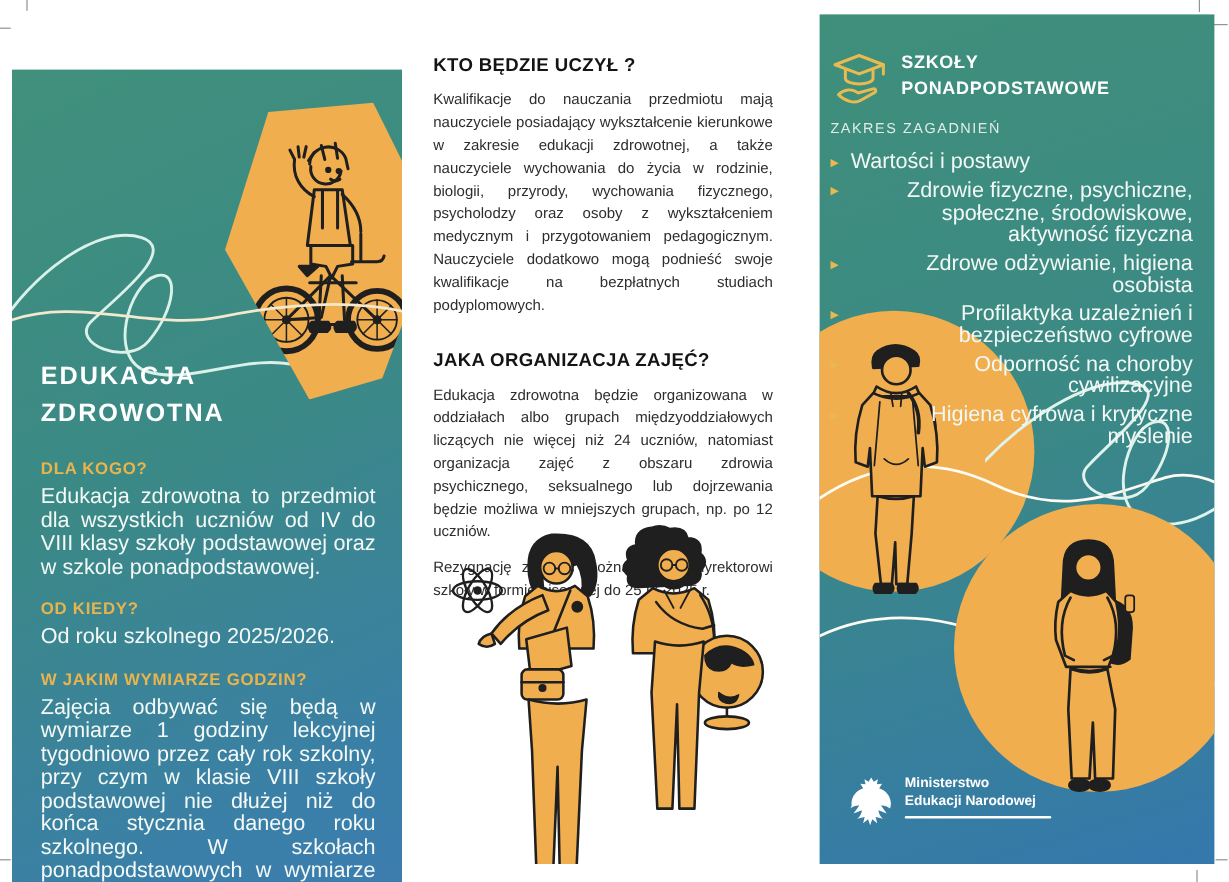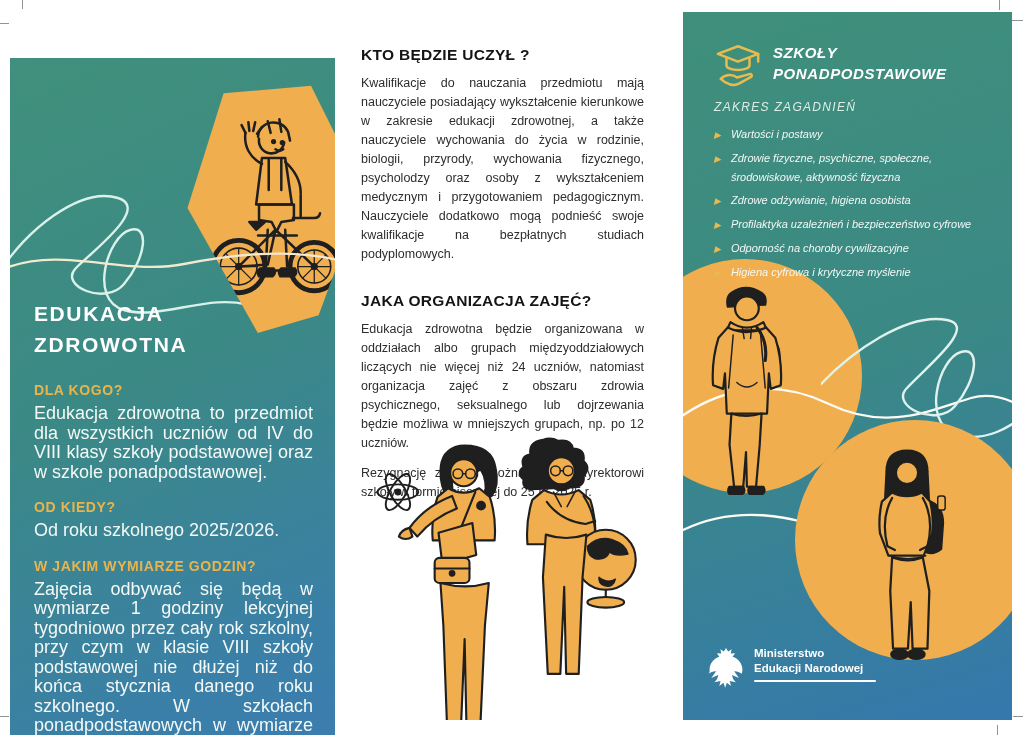--- a/index.html
+++ b/index.html
@@ -28,28 +28,28 @@
   .sec-b{font-size:18px;line-height:19.5px;text-align:justify;}
 
   
   .mid-text{position:absolute;left:26px;width:283px;top:34px;color:#2d2d2d;}
   .mid-h{font-size:15.5px;font-weight:bold;color:#141414;letter-spacing:.3px;margin:0 0 10px 0;}
   .mid-h2{margin-top:28px;}
   .mid-p{font-size:12.5px;line-height:19px;text-align:justify;margin:0 0 11px 0;}
   .teachers{position:absolute;left:32px;top:420px;}
 
   
-  .right-text{position:absolute;left:31px;right:18px;top:30px;color:#F2F8F5;z-index:6;font-style:italic;}
+  .right-text{position:absolute;left:9px;right:18px;top:30px;color:#F2F8F5;z-index:6;}
   .rp-header{display:flex;align-items:flex-start;}
   .rp-title{margin-left:11px;font-size:15px;font-weight:bold;line-height:21px;letter-spacing:.6px;color:#fff;}
   .rp-sub{margin-top:13px;font-size:12px;letter-spacing:1.3px;color:#DFEDE7;}
   .topics{list-style:none;margin:11px 0 0 0;padding:0;}
   .topics li{display:flex;margin:0 0 5px 0;}
   .tri{flex:0 0 auto;color:#E9B94F;font-size:9px;line-height:18px;margin-right:10px;margin-top:1px;}
-  .topic-label{font-size:11px;line-height:18.5px;}
+  .topic-label{font-size:18px;line-height:18.5px;text-align:right;}
   .circle{position:absolute;border-radius:50%;background:#F0AE4E;}
   .circle-1{left:-55px;top:247px;width:234px;height:234px;z-index:1;}
   .circle-2{left:112px;top:408px;width:240px;height:240px;z-index:3;}
   .fig{position:absolute;}
   .fig-boy{left:8px;top:268px;z-index:2;}
   .fig-girl{left:168px;top:432px;z-index:4;}
   .logo{position:absolute;left:24px;top:634px;display:flex;align-items:flex-start;z-index:6;font-weight:bold;}
   .logo-text{margin-left:9px;color:#fff;font-size:11.5px;line-height:14.5px;}
   .logo-rule{width:122px;height:2px;background:#fff;margin-top:5px;border-radius:1px;}
   .z2{z-index:2;}

